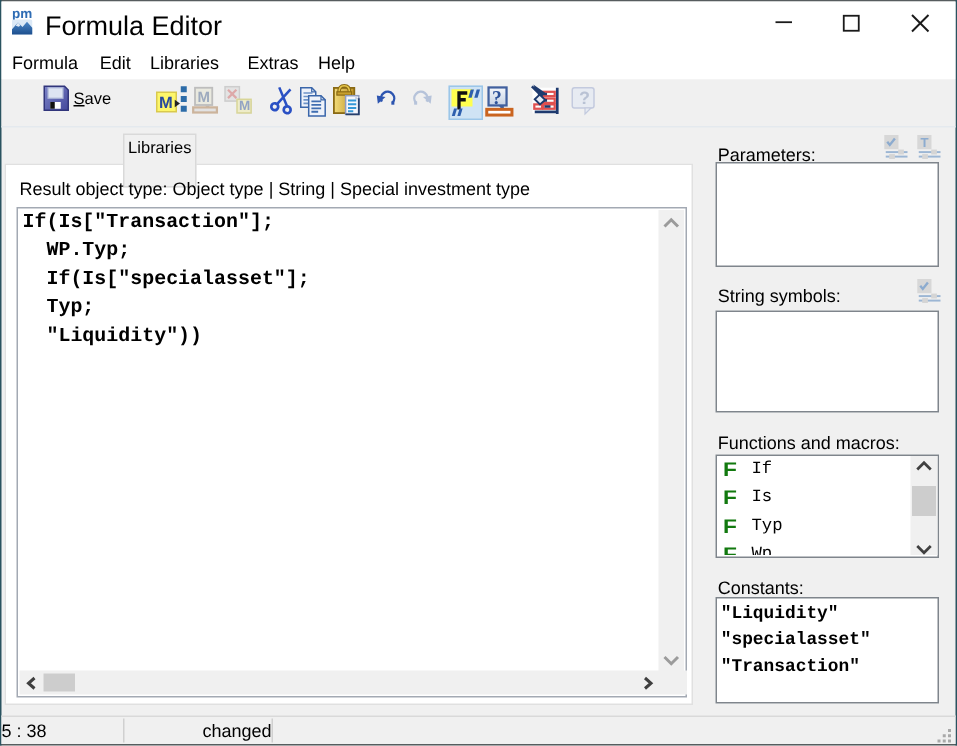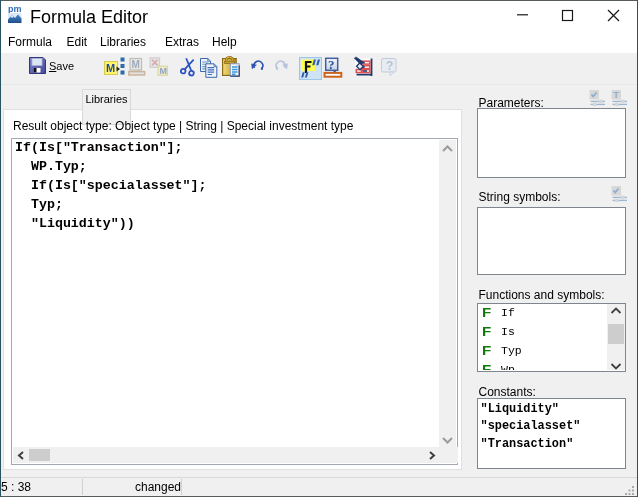--- a/index.html
+++ b/index.html
@@ -247,21 +247,21 @@
 <svg class="abs" style="left:610px;top:185px" width="18" height="17" viewBox="0 0 18 17">
   <rect x="1.5" y="1" width="9.5" height="9.5" fill="#d7d7d7"></rect>
   <path d="M3.5 5.5 L5.2 7.6 L8.6 3.4" fill="none" stroke="#8cabcf" stroke-width="1.6"></path>
   <path d="M2.5 12.4 h14.5" stroke="#9cb6d4" stroke-width="1.3"></path>
   <rect x="10.8" y="10.7" width="3.8" height="3.3" fill="#d5d5d5"></rect>
   <path d="M2.5 15.4 h14.5" stroke="#9cb6d4" stroke-width="1.3"></path>
   <rect x="4.8" y="13.7" width="3.8" height="3.3" fill="#d5d5d5"></rect>
 </svg>
 <div class="listbox" style="top:207px;height:68px"></div>
 
-<div class="rlabel" style="top:287.5px">Functions and symbols:</div>
+<div class="rlabel" style="top:287.5px">Functions and macros:</div>
 <div class="listbox" style="top:303px;height:69px"></div>
 <div id="funcrows">
   <div class="frow">
         <span class="fF">F</span>
         <span class="ftxt">If</span>
       </div>
   <div class="frow">
         <span class="fF">F</span>
         <span class="ftxt">Is</span>
       </div>

